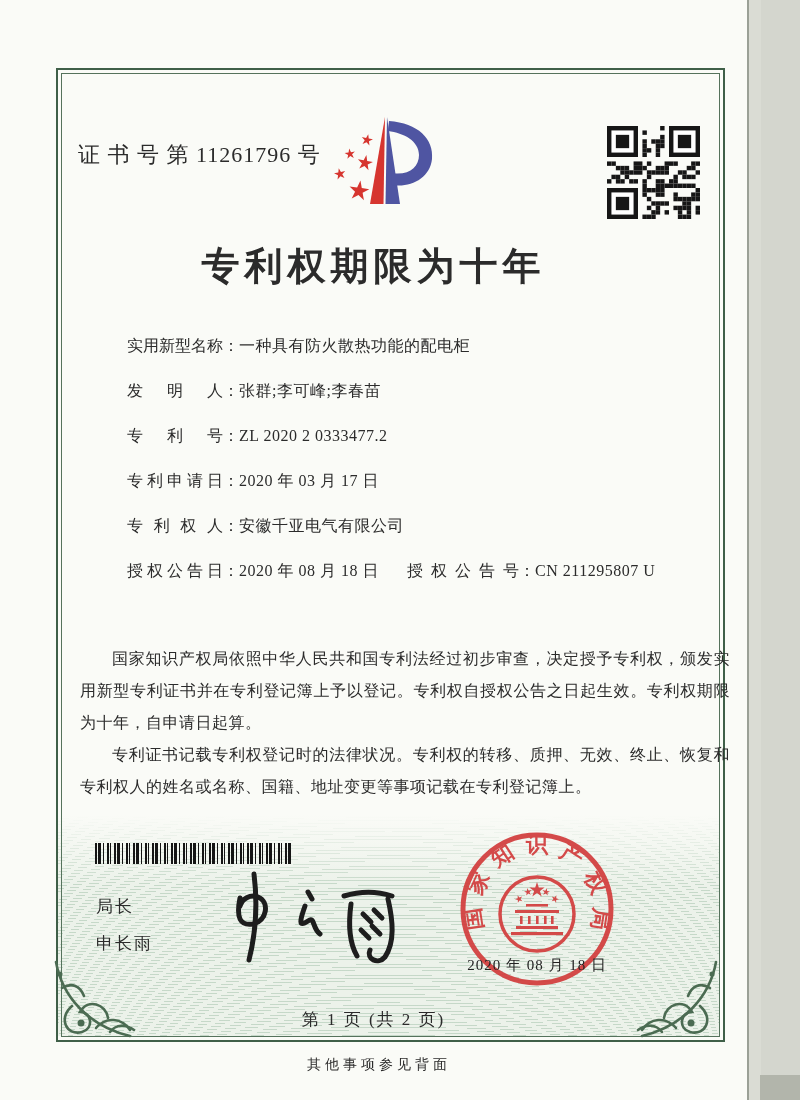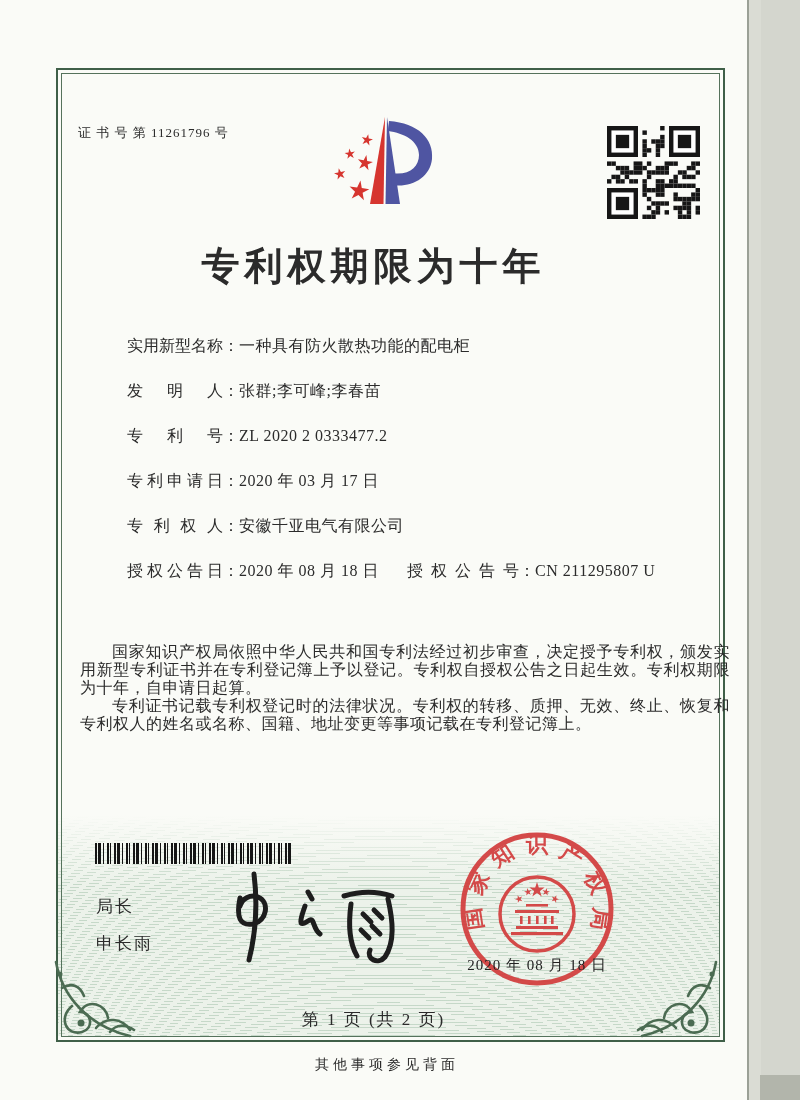--- a/index.html
+++ b/index.html
@@ -17,38 +17,38 @@
   .frame::before{content:'';position:absolute;inset:3px;border:1px solid #55725c;}
 
   
   .green-zone{position:absolute;left:58px;top:815px;width:661px;height:221px;z-index:1;
     background-color:#ecf2ea;
     background-image:repeating-radial-gradient(ellipse 160% 70% at 50% 210%,
        rgba(126,168,138,.35) 0 1px, rgba(255,255,255,0) 1px 5px);}
   .green-zone::before{content:'';position:absolute;left:0;top:0;right:0;height:70px;
     background:linear-gradient(to bottom,#fafbf7,rgba(250,251,247,0));}
 
-  .cert-no{position:absolute;left:78px;top:124px;font-size:13px;letter-spacing:1px;z-index:3;}
+  .cert-no{position:absolute;left:78px;top:140px;font-size:22px;letter-spacing:1px;z-index:3;}
   .logo{position:absolute;left:332px;top:112px;z-index:3;}
   .qr{position:absolute;left:607px;top:126px;z-index:3;}
   .title{position:absolute;left:41px;top:241px;width:665px;text-align:center;z-index:3;
          font-size:38px;font-weight:bold;letter-spacing:5px;}
 
   .fields{position:absolute;left:82px;top:334px;width:630px;font-size:16px;z-index:3;}
   .frow{line-height:24px;margin-bottom:21px;position:relative;white-space:nowrap;}
   .flabel{display:inline-block;width:96px;text-align:justify;text-align-last:justify;margin-left:45px;}
   .fcolon{display:inline-block;width:16px;}
   .fvalue{letter-spacing:.5px;}
   .frow.addr{margin-bottom:3px;white-space:normal;}
   .frow.addr .fvalue{display:inline-block;width:455px;vertical-align:top;line-height:26px;}
   .pair2{position:absolute;left:280px;top:0;}
   .pair2 .flabel{width:112px;}
 
   .paras{position:absolute;left:80px;top:643px;width:650px;z-index:3;
-         font-size:16px;line-height:18px;text-align:justify;letter-spacing:.5px;}
+         font-size:16px;line-height:32px;text-align:justify;letter-spacing:.5px;}
   .paras p{margin:0;text-indent:2em;}
 
   .barcode{position:absolute;left:95px;top:843px;width:196px;height:21px;z-index:3;
     background-image:repeating-linear-gradient(90deg,
       #151515 0 2px, transparent 2px 3px,
       #151515 3px 6px, transparent 6px 8px,
       #151515 8px 9px, transparent 9px 12px,
       #151515 12px 14px, transparent 14px 15px,
       #151515 15px 16px, transparent 16px 19px);}
 
@@ -56,21 +56,21 @@
              font-family:"Liberation Sans","DejaVu Sans",sans-serif;}
   .sig-block div{margin-bottom:14px;letter-spacing:2px;}
   .signature{position:absolute;left:212px;top:866px;z-index:3;}
 
   .seal{position:absolute;left:458px;top:830px;z-index:3;opacity:.92;}
   .seal-date{position:absolute;left:448px;top:956px;width:178px;text-align:center;z-index:4;
              font-size:15px;letter-spacing:1px;color:#222;}
 
   .page-info{position:absolute;left:41px;top:1008px;width:665px;text-align:center;
              font-size:17px;letter-spacing:2px;z-index:3;}
-  .back-note{position:absolute;left:8px;top:1056px;width:758px;text-align:center;
+  .back-note{position:absolute;left:0;top:1056px;width:758px;text-align:center;
              font-size:14px;letter-spacing:4px;z-index:3;}
 
   .flourish{position:absolute;top:944px;z-index:4;}
   .flourish.fl-left{left:46px;}
   .flourish.fl-right{left:628px;transform:scaleX(-1);}
 </style>
 </head>
 <body>
 
 <svg width="0" height="0" style="position:absolute">

